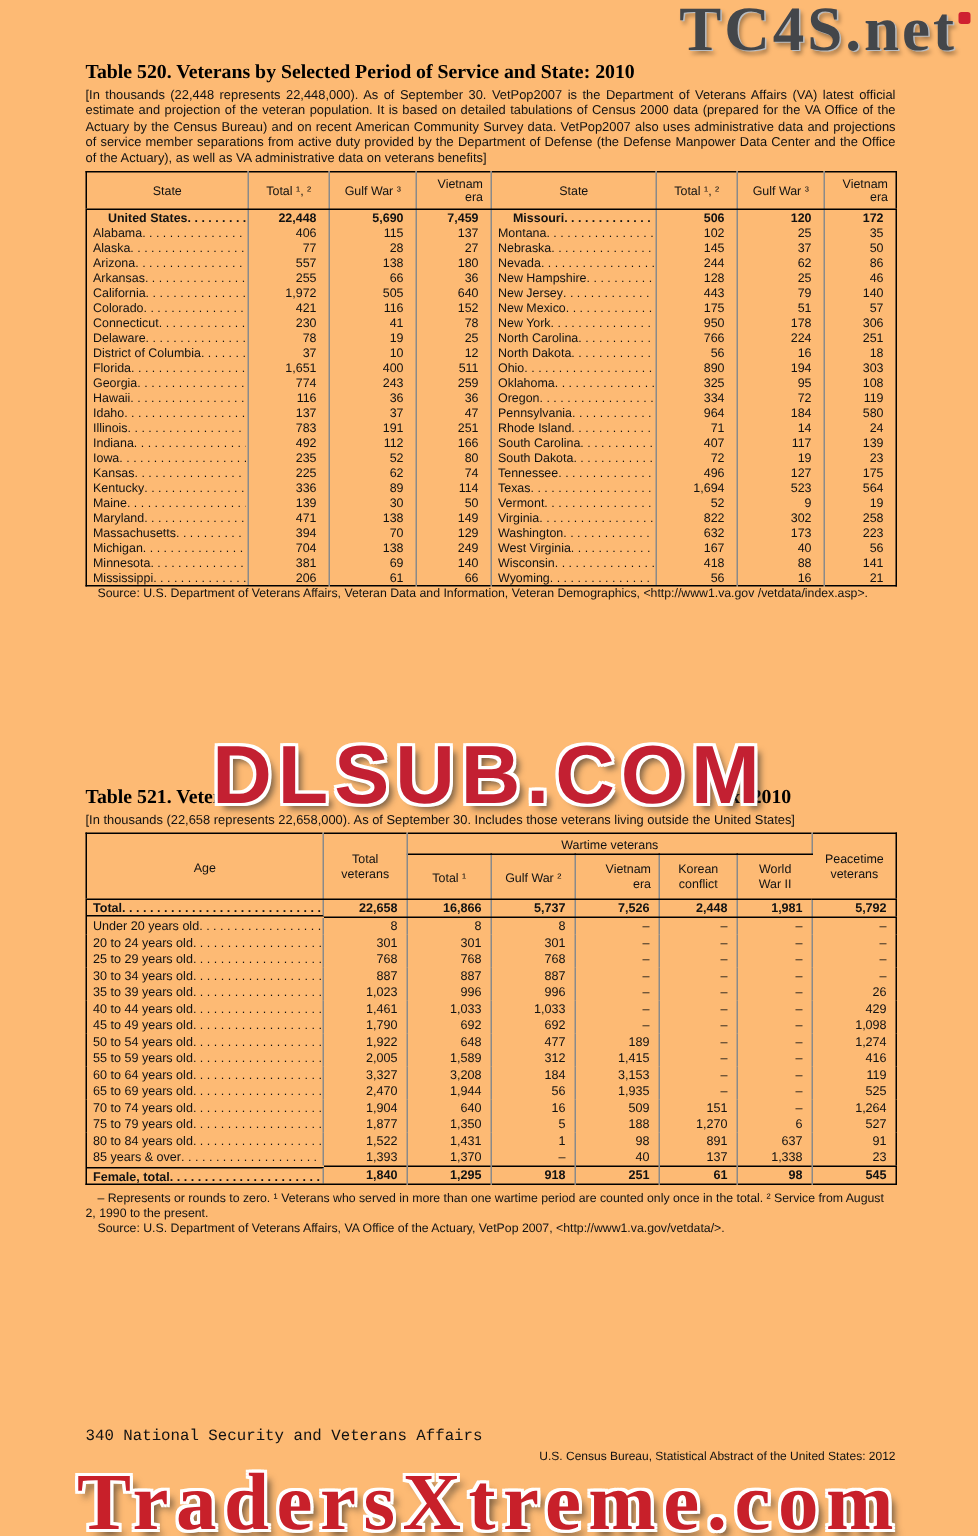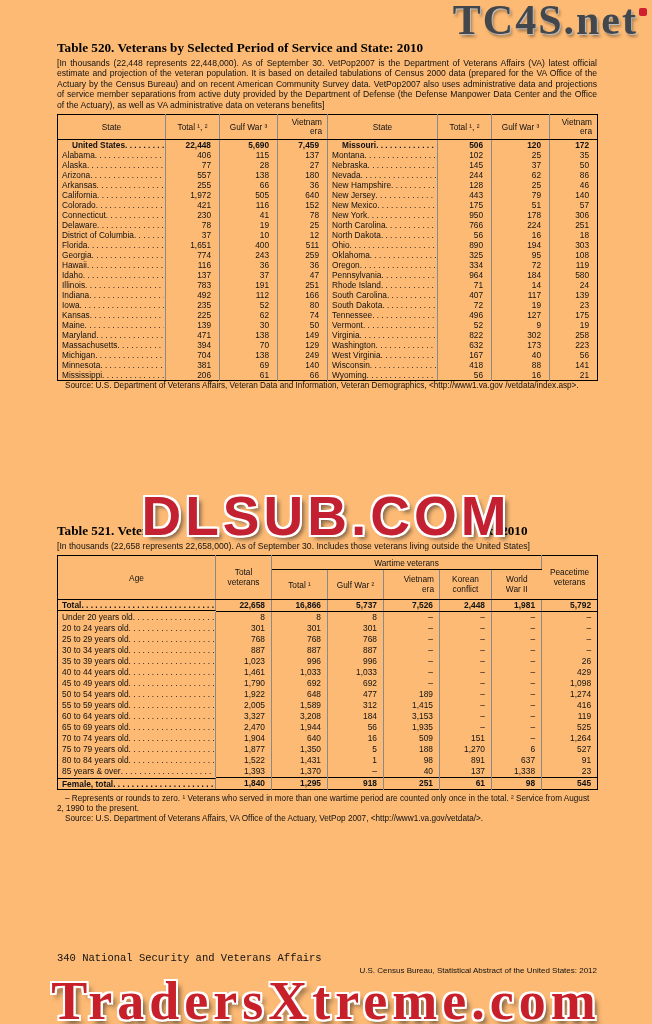--- a/index.html
+++ b/index.html
@@ -377,20 +377,36 @@
             <td class="cell-num">225</td>
             <td class="cell-num">62</td>
             <td class="cell-num">74</td>
             <td class="cell-label">
               <span class="lbl">Tennessee</span>
               <span class="dots"></span>
             </td>
             <td class="cell-num">496</td>
             <td class="cell-num">127</td>
             <td class="cell-num">175</td>
+          </tr>
+          <tr class="">
+            <td class="cell-label">
+              <span class="lbl">Kentucky</span>
+              <span class="dots"></span>
+            </td>
+            <td class="cell-num">336</td>
+            <td class="cell-num">89</td>
+            <td class="cell-num">114</td>
+            <td class="cell-label">
+              <span class="lbl">Texas</span>
+              <span class="dots"></span>
+            </td>
+            <td class="cell-num">1,694</td>
+            <td class="cell-num">523</td>
+            <td class="cell-num">564</td>
           </tr>
           <tr class="">
             <td class="cell-label">
               <span class="lbl">Maine</span>
               <span class="dots"></span>
             </td>
             <td class="cell-num">139</td>
             <td class="cell-num">30</td>
             <td class="cell-num">50</td>
             <td class="cell-label">

